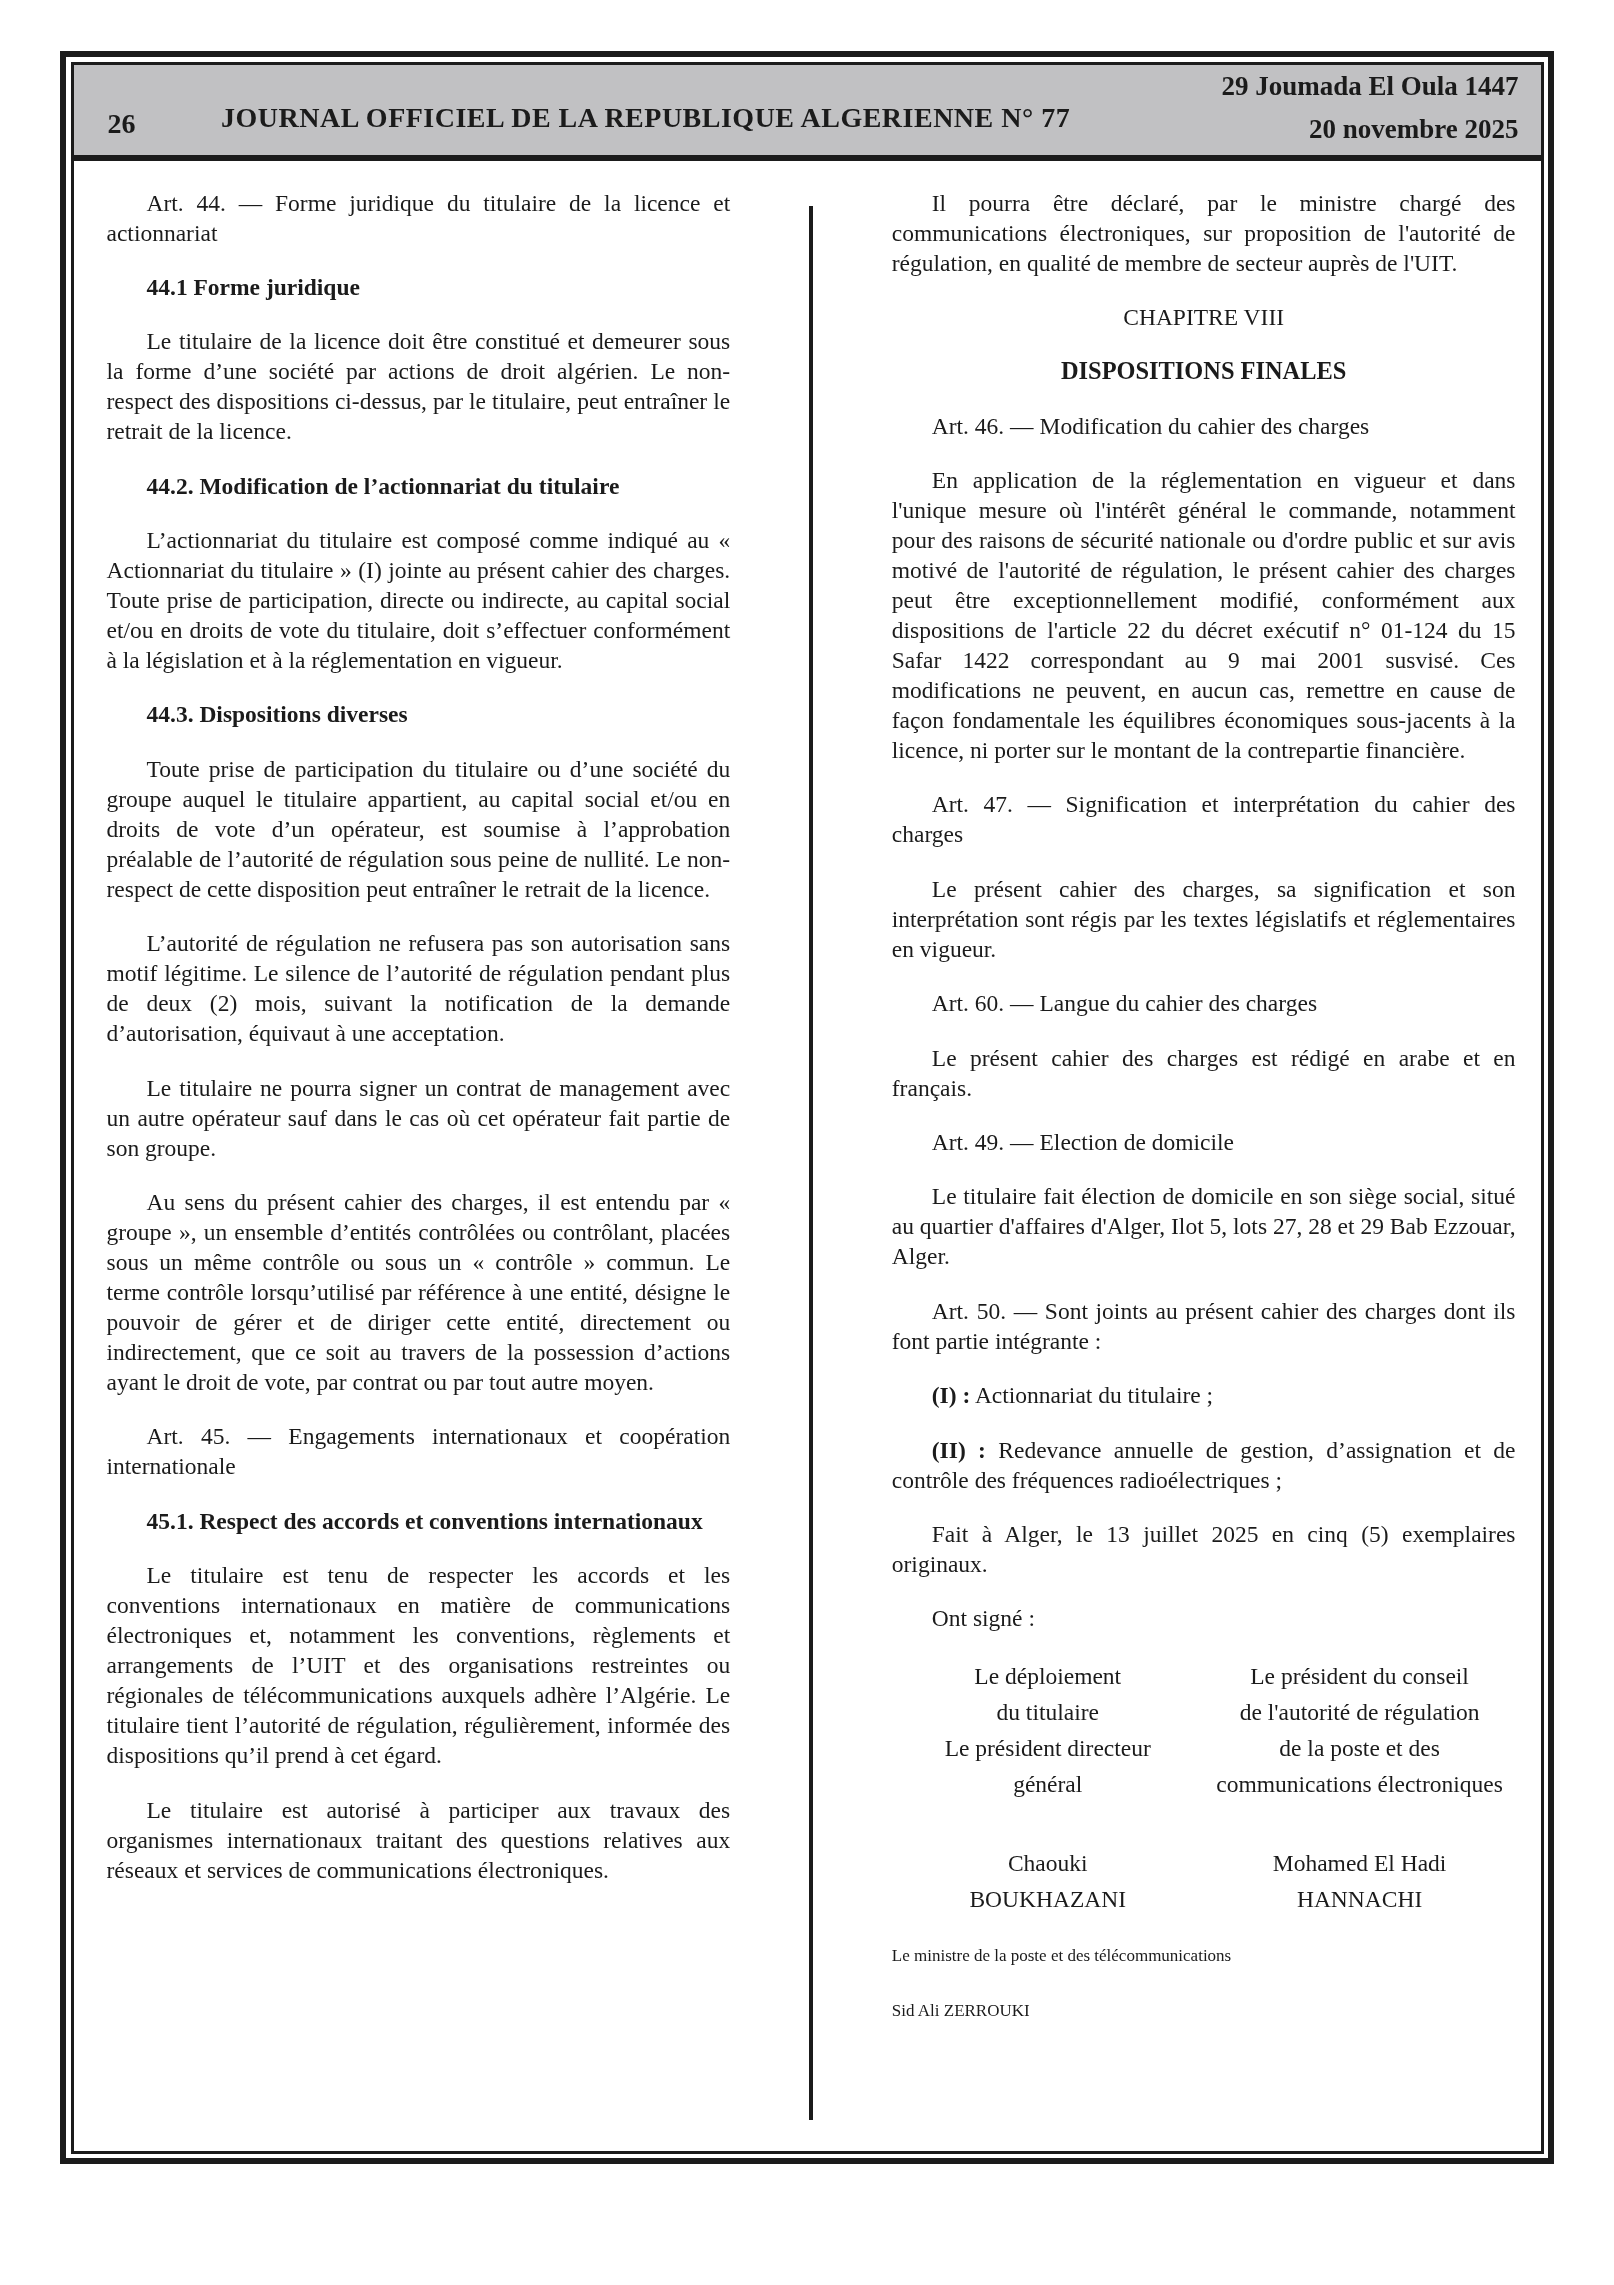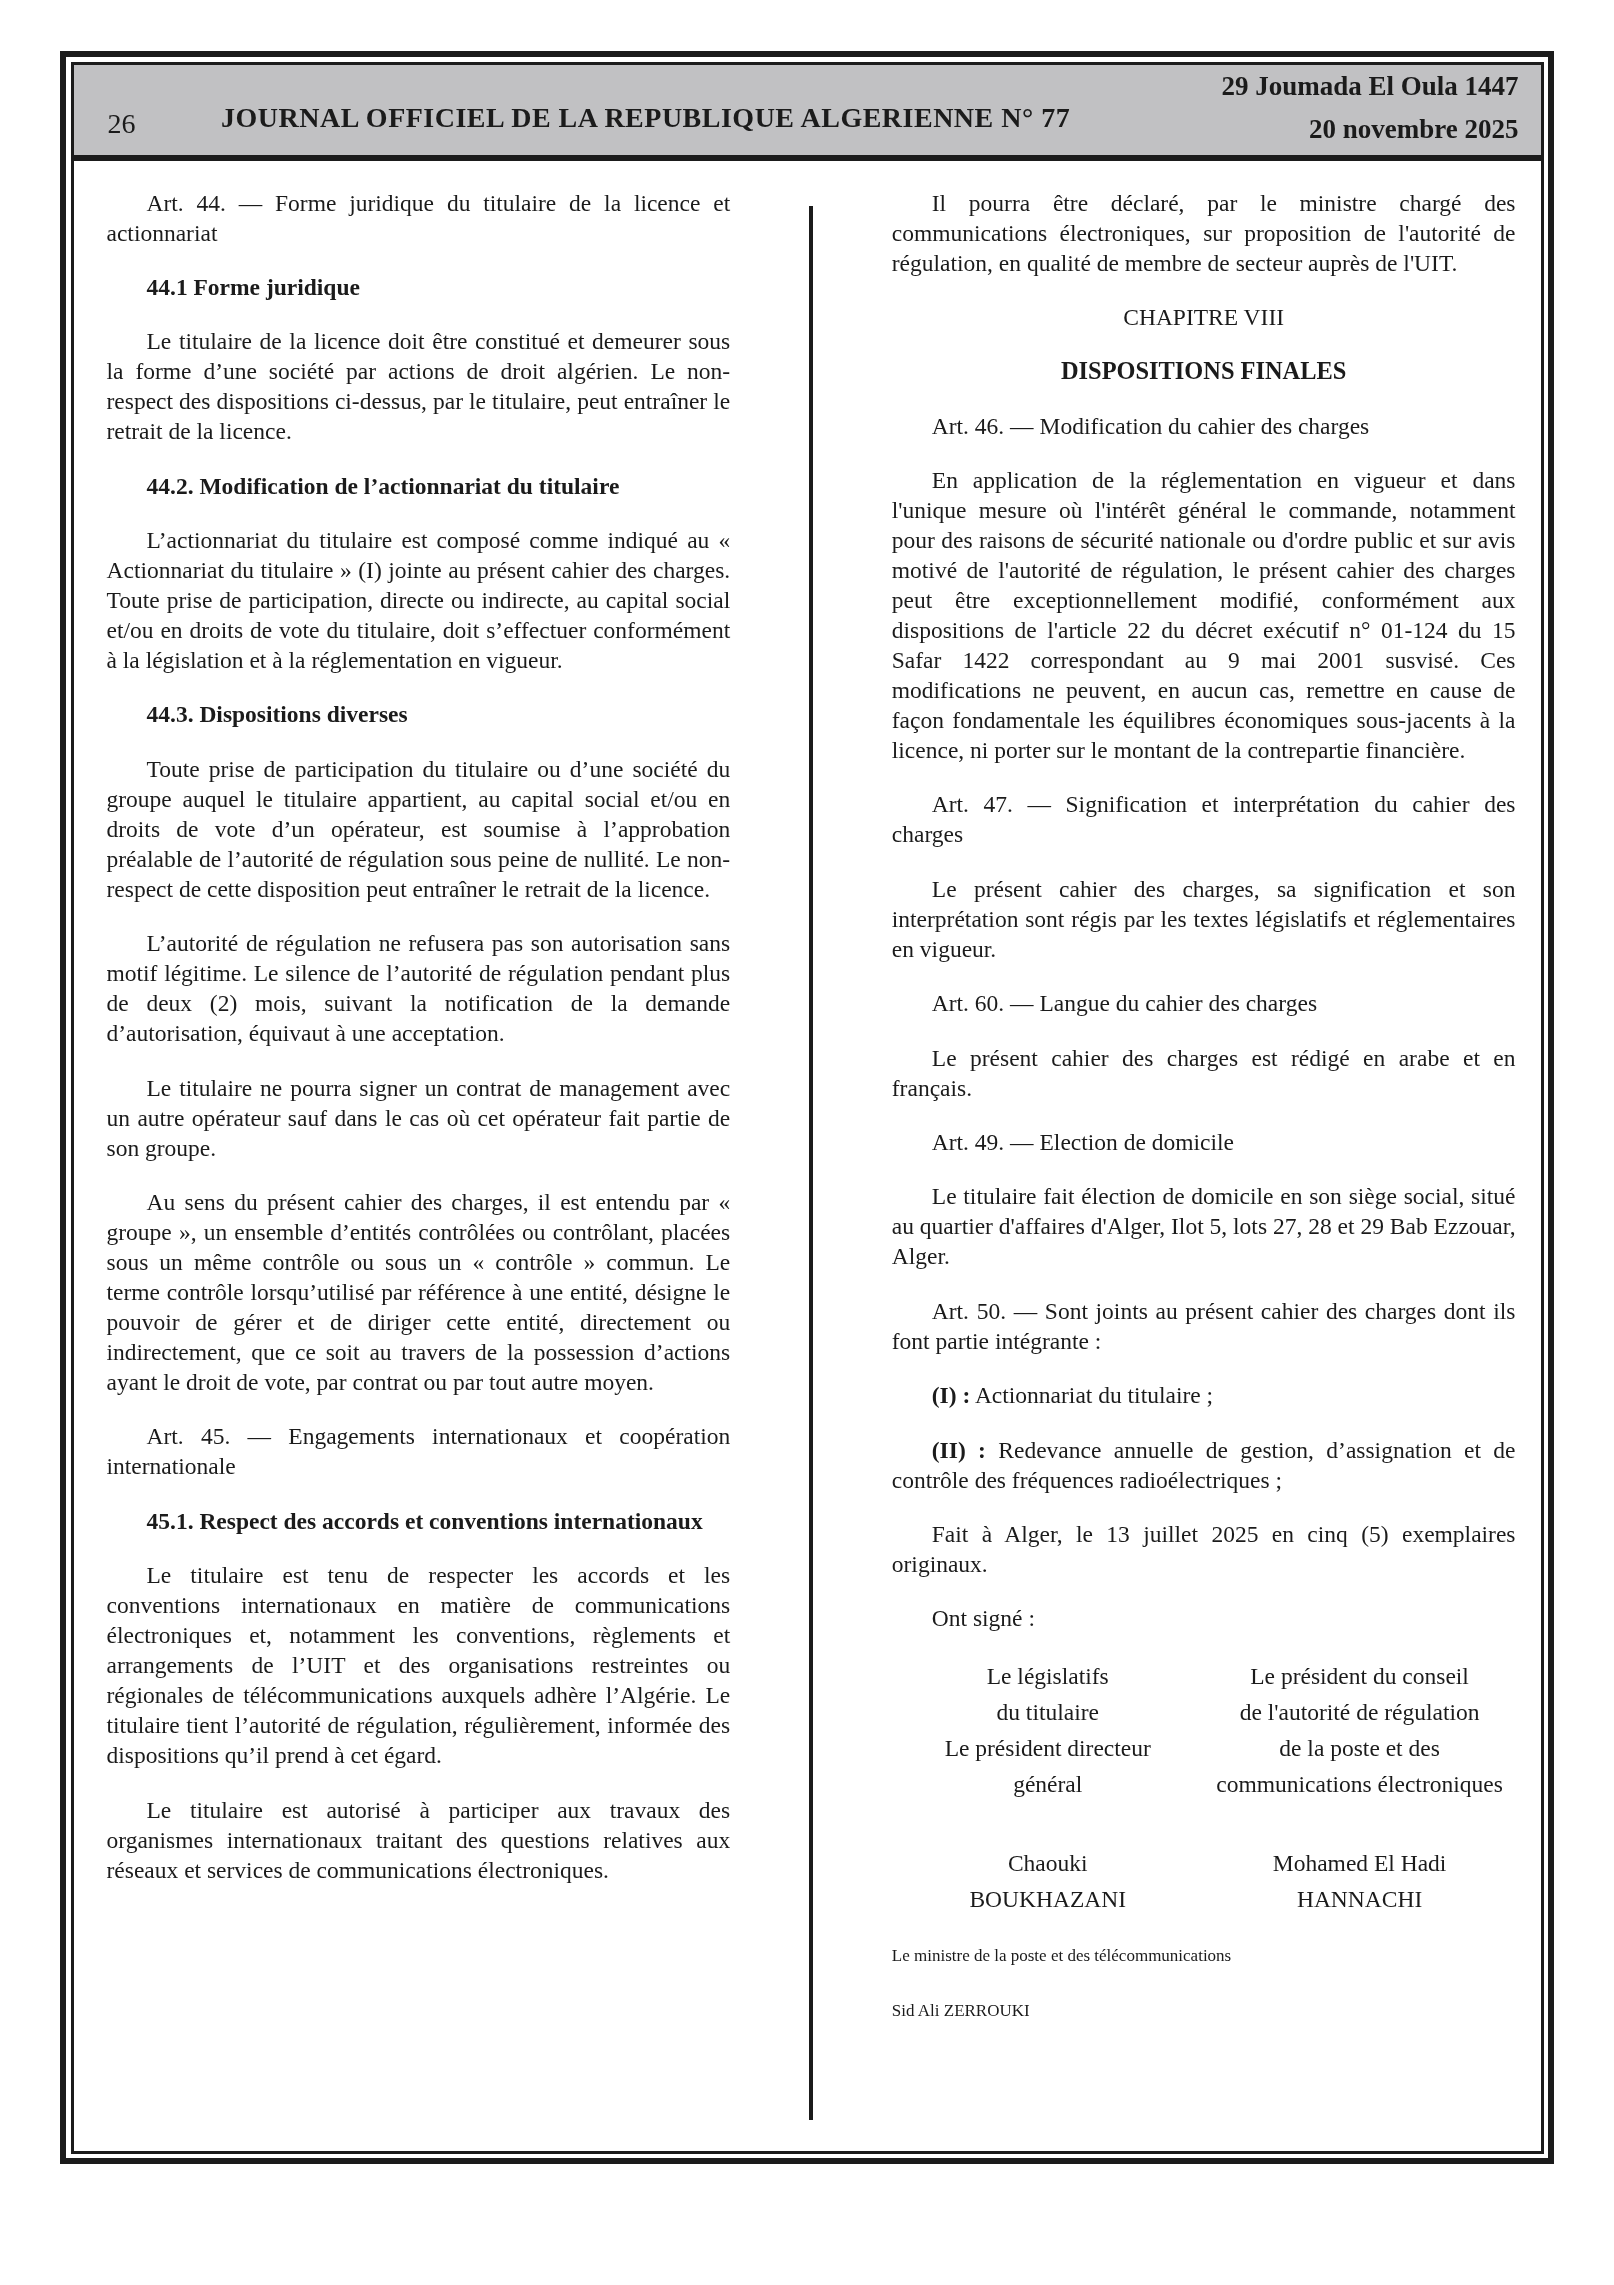--- a/index.html
+++ b/index.html
@@ -39,21 +39,21 @@
     background: #c1c1c3;
     border-bottom: 6.3px solid #1b1b1b;
     position: relative;
     box-sizing: content-box;
   }
   .page-number {
     position: absolute;
     left: 34px;
     bottom: 14.5px;
     font-size: 28px;
-    font-weight: normal;
+    font-weight: bold;
   }
   .journal-title {
     position: absolute;
     left: 39%;
     transform: translateX(-50%);
     bottom: 21px;
     font-size: 28px;
     font-weight: bold;
     white-space: nowrap;
     letter-spacing: 0.5px;
@@ -171,21 +171,21 @@
         <p class="para">Art. 49. — Election de domicile</p>
         <p class="para">Le titulaire fait élection de domicile en son siège social, situé au quartier d'affaires d'Alger, Ilot 5, lots 27, 28 et 29 Bab Ezzouar, Alger.</p>
         <p class="para">Art. 50. — Sont joints au présent cahier des charges dont ils font partie intégrante :</p>
         <p class="para"><span class="item-label">(I) :</span> <span>Actionnariat du titulaire ;</span></p>
         <p class="para"><span class="item-label">(II) :</span> <span>Redevance annuelle de gestion, d’assignation et de contrôle des fréquences radioélectriques ;</span></p>
         <p class="para">Fait à Alger, le 13 juillet 2025 en cinq (5) exemplaires originaux.</p>
         <p class="para">Ont signé :</p>
 
         <div class="signatures">
           <div class="sig-cell">
-            <div>Le législatifs</div>
+            <div>Le déploiement</div>
             <div>du titulaire</div>
             <div>Le président directeur</div>
             <div>général</div>
             <div class="sig-name">
               <div>Chaouki</div>
               <div>BOUKHAZANI</div>
             </div>
           </div>
           <div class="sig-cell">
             <div>Le président du conseil</div>

